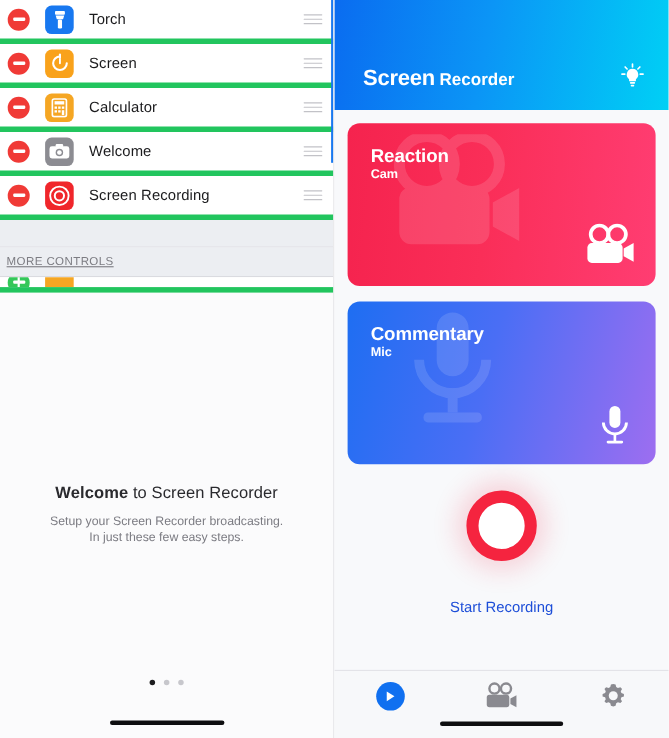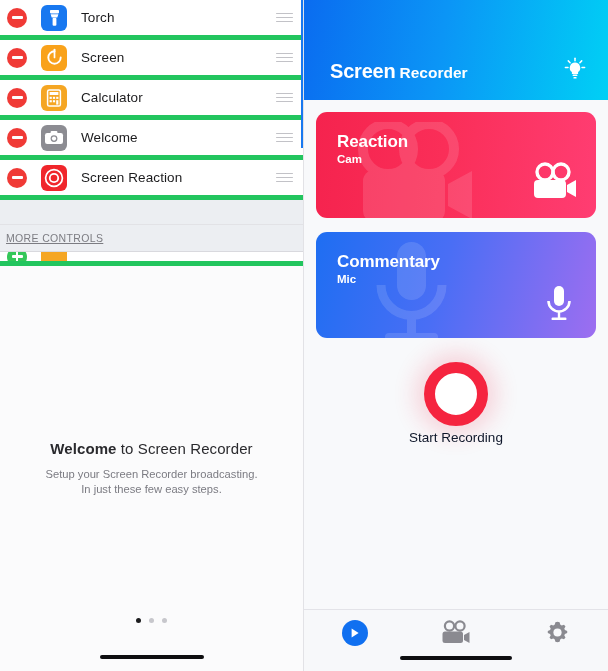--- a/index.html
+++ b/index.html
@@ -159,21 +159,21 @@
   .app-title .t1 { font-size: 20px; font-weight: bold; letter-spacing: -0.2px; }
   .app-title .t2 { font-size: 15.5px; font-weight: bold; margin-left: 4px; }
   .bulb-icon {
     position: absolute;
     right: 18px; bottom: 15px;
     width: 30px; height: 30px;
   }
 
   .cards { padding: 12px 12px 0 12px; }
   .card {
-    height: 106px;
+    height: 148px;
     border-radius: 11px;
     position: relative;
     overflow: hidden;
     margin-bottom: 14px;
   }
   .card-reaction { background: linear-gradient(95deg, #f5234e 0%, #fa2e58 45%, #ff3d72 100%); }
   .card-commentary { background: linear-gradient(105deg, #1e6ef2 0%, #4a6ef5 45%, #9d6ef0 100%); text-align: center; }
   .card-title {
     position: absolute; left: 21px; top: 20px;
     color: #ffffff;
@@ -207,23 +207,23 @@
   }
   .record-btn {
     width: 64px; height: 64px;
     border-radius: 50%;
     border: 11px solid #f5243f;
     background: #ffffff;
     box-shadow: 0 0 22px 9px rgba(245,36,63,0.17);
     cursor: pointer;
   }
   .record-label {
-    margin-top: 4px;
+    margin-top: 34px;
     font-size: 13.5px;
-    color: #0f172a;
+    color: #1d4ed8;
   }
 
   .tab-bar {
     height: 62px;
     background: #f7f8fa;
     border-top: 1px solid #e3e3e8;
     display: flex;
     align-items: flex-start;
     padding-top: 10px;
     position: relative;
@@ -336,21 +336,21 @@
         <div class="badge minus">
             <span class="bar-h"></span>
           </div>
         <div class="app-icon ic-rec">
           <svg width="22" height="22" viewBox="0 0 22 22">
               <circle cx="11" cy="11" r="8.4" fill="none" stroke="#fff" stroke-width="1.7"></circle>
               <circle cx="11" cy="11" r="5.1" fill="#fff"></circle>
               <circle cx="11" cy="11" r="3.3" fill="#f0262b"></circle>
             </svg>
         </div>
-        <div class="row-label">Screen Reaction</div>
+        <div class="row-label">Screen Recording</div>
         <div class="drag-handle">
             <i></i>
             <i></i>
             <i></i>
           </div>
       </div>
 
     </div>
 
     <div class="section-gap"></div>

